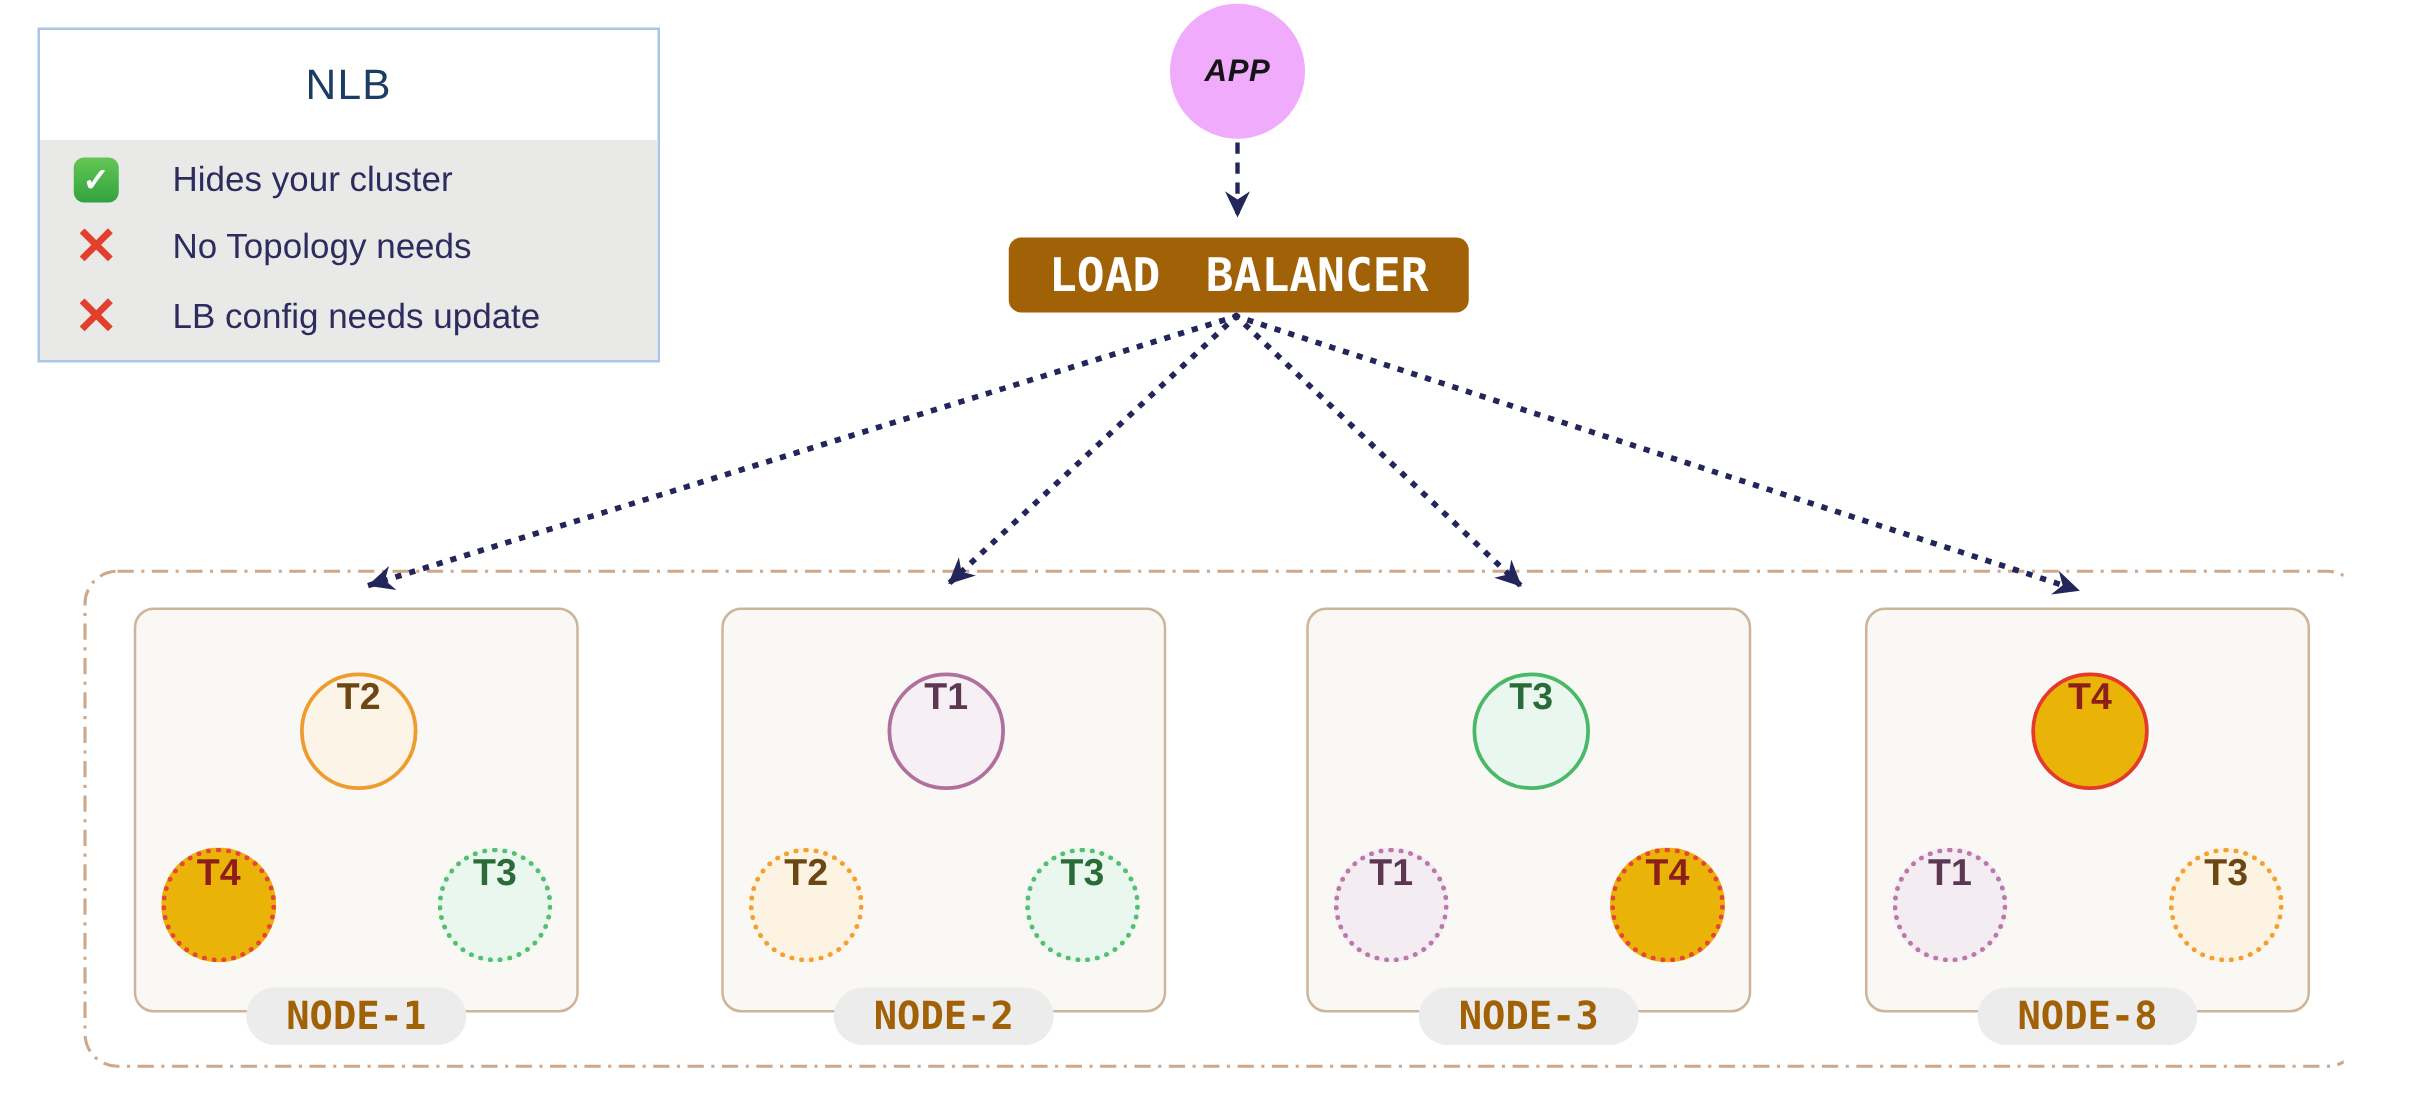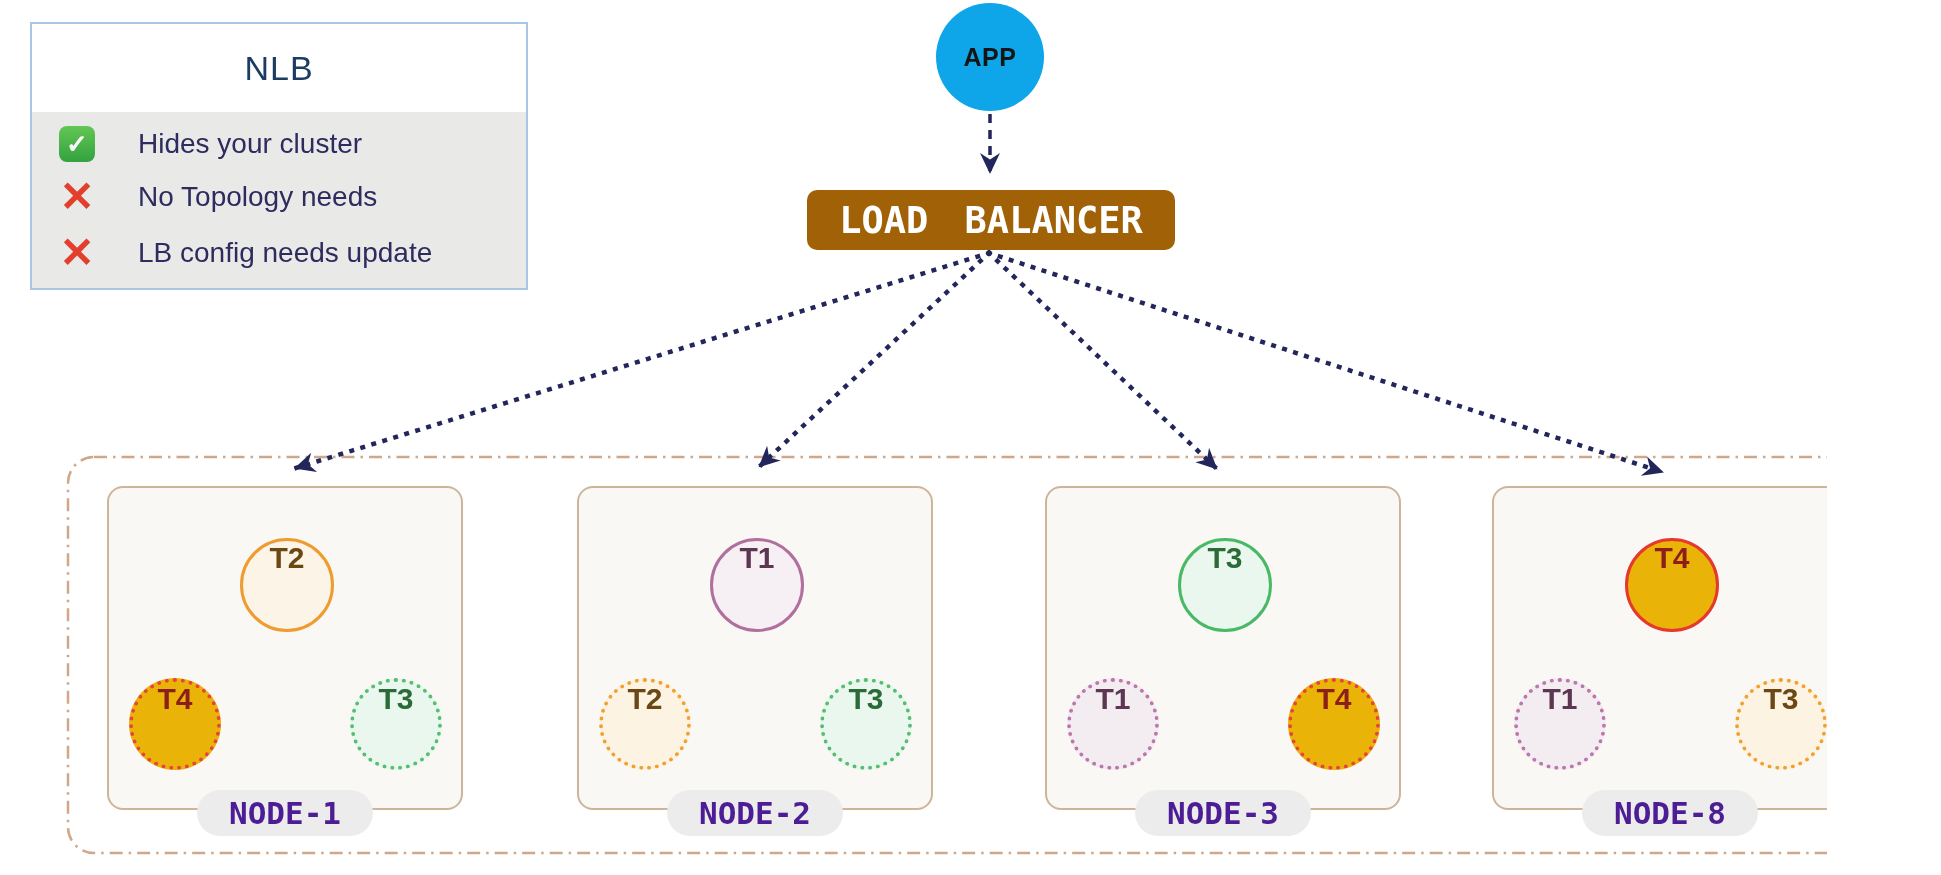--- a/index.html
+++ b/index.html
@@ -1,18 +1,19 @@
 <!DOCTYPE html>
 <html><head>
 <meta charset="utf-8">
 <style>
   html,body{margin:0;padding:0;background:#ffffff;}
   .canvas{
     position:relative;width:1827px;height:875px;background:#ffffff;overflow:hidden;
     font-family:"Liberation Sans",sans-serif;
+    padding-left:48px;
   }
   svg.overlay{position:absolute;left:0;top:0;width:1941px;height:875px;}
 
   
   .legend{
     position:absolute;left:30px;top:22px;width:498px;height:268px;
     border:2px solid #a9c6e6;background:#ffffff;box-sizing:border-box;
   }
   .legend-title{
     height:88px;display:flex;align-items:center;justify-content:center;
@@ -28,22 +29,22 @@
     width:36px;height:36px;border-radius:8px;
     background:linear-gradient(180deg,#63c654 0%,#33a23e 100%);
     color:#ffffff;display:flex;align-items:center;justify-content:center;
     font-size:26px;font-weight:bold;
   }
   .icon-cross{color:#e2402c;font-size:42px;font-weight:bold;line-height:1;}
 
   
   .app-circle{
     position:absolute;left:936px;top:3px;width:108px;height:108px;border-radius:50%;
-    background:#0ea5e9;display:flex;align-items:center;justify-content:center;
-    font-size:25px;font-weight:bold;color:#151515;letter-spacing:0.5px;
+    background:#f0abfc;display:flex;align-items:center;justify-content:center;
+    font-size:25px;font-weight:bold;color:#151515;letter-spacing:0.5px;font-style:italic;
   }
   .lb-box{
     position:absolute;left:807px;top:190px;width:368px;height:60px;border-radius:10px;
     background:#a16207;display:flex;align-items:center;justify-content:center;
     font-family:"DejaVu Sans Mono",monospace;font-weight:bold;font-size:37px;
     color:#ffffff;letter-spacing:0px;word-spacing:14px;
   }
 
   
   .node{
@@ -66,21 +67,21 @@
   .theme-red.bl,.theme-red.br{border-color:#e8443a;}
   .theme-green.pod{border-color:#49b966;background:#eaf7ee;color:#2a6b38;}
   .theme-green.bl,.theme-green.br{border-color:#55be70;}
   .theme-purple.pod{border-color:#b06f9d;background:#f6eff4;color:#5c3752;}
   .theme-purple.bl,.theme-purple.br{border-color:#bc77ac;background:#f3ecf1;}
 
   .node-pill{
     position:absolute;left:50%;top:302px;transform:translateX(-50%);
     height:46px;padding:0 32px;background:#ececec;border-radius:24px;
     display:flex;align-items:center;white-space:nowrap;
-    font-family:"DejaVu Sans Mono",monospace;font-weight:bold;font-size:31px;color:#4c1d95;
+    font-family:"DejaVu Sans Mono",monospace;font-weight:bold;font-size:31px;color:#a16207;
   }
 </style>
 </head>
 <body>
 
 <div class="canvas">
 
   <svg class="overlay" viewBox="0 0 1941 875">
     <defs>
       <marker id="ah" markerUnits="userSpaceOnUse" markerWidth="26" markerHeight="26" refX="21" refY="12" orient="auto">

